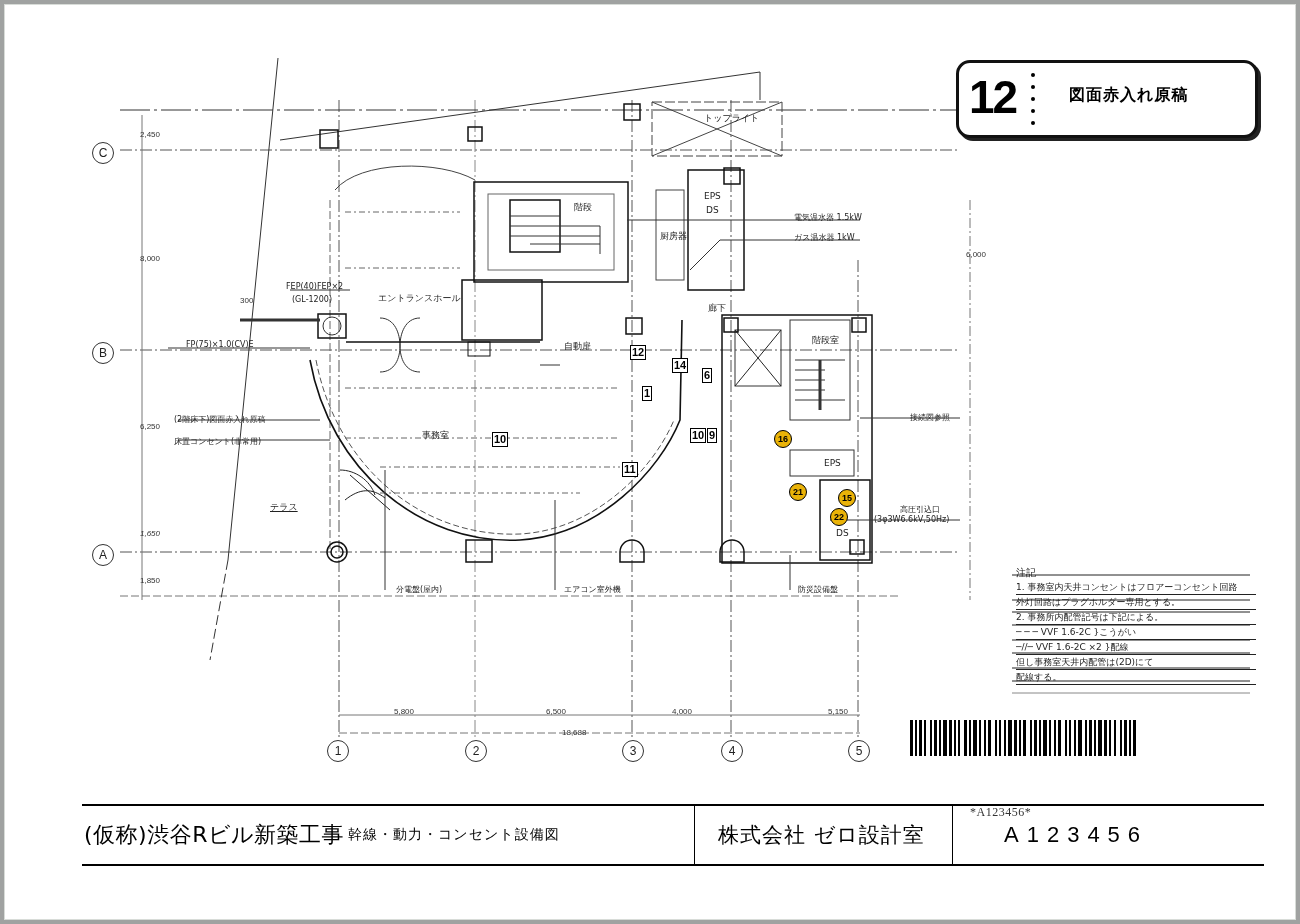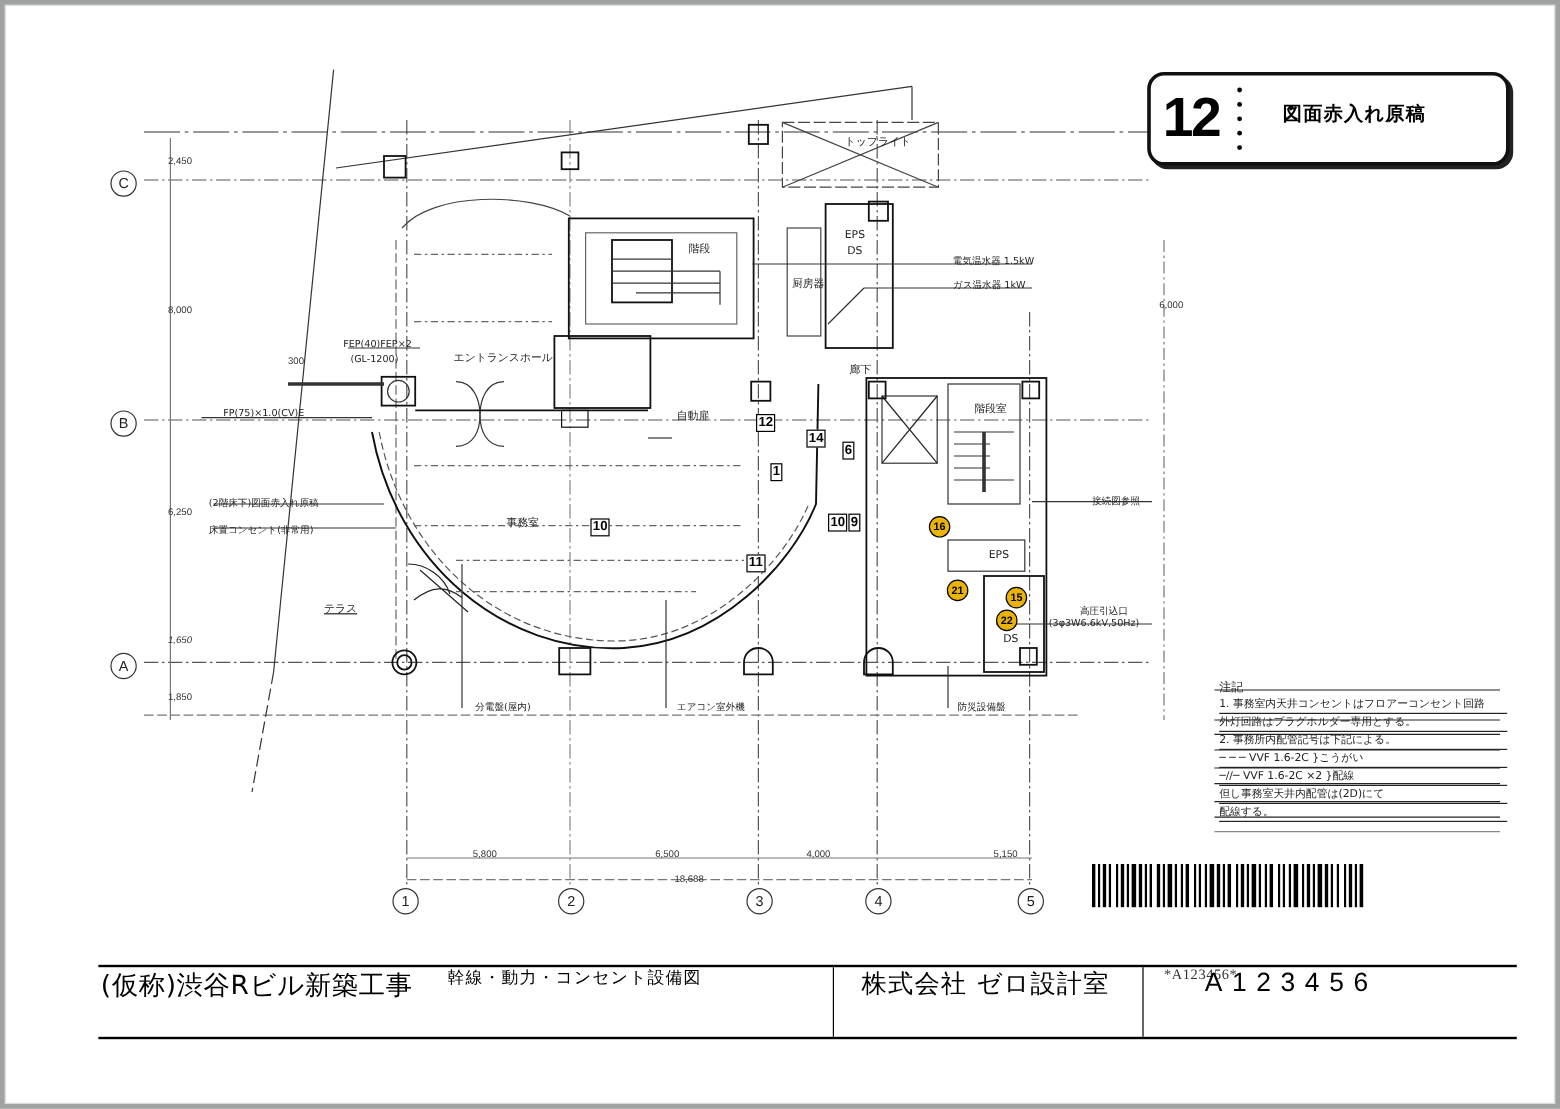--- a/index.html
+++ b/index.html
@@ -6,26 +6,26 @@
   body { width:1300px; height:924px; background:#a0a2a1; position:relative; overflow:hidden; font-family:"DejaVu Sans", sans-serif; }
   #sheet { position:absolute; left:4px; top:4px; width:1292px; height:916px; background:#ffffff; }
   #sheet-inner-edge { position:absolute; left:0; top:0; width:1290px; height:914px; border:1px solid #d8dcd8; }
   svg#drawing { position:absolute; left:0; top:0; }
   .badge { position:absolute; left:952px; top:56px; width:296px; height:72px; border:3px solid #111; border-radius:14px; box-shadow:3px 3px 0 #222; background:#fff; }
   .badge-num { position:absolute; left:10px; top:6px; font-family:"Liberation Sans", sans-serif; font-weight:bold; font-size:46px; line-height:56px; color:#000; letter-spacing:-2px; }
   .badge-dots { position:absolute; left:72px; top:10px; width:4px; height:52px; display:flex; flex-direction:column; justify-content:space-between; }
   .badge-dots span { width:4px; height:4px; background:#000; border-radius:50%; display:block; }
   .badge-label { position:absolute; left:110px; top:22px; font-family:"DejaVu Sans", sans-serif; font-size:16px; font-weight:bold; color:#000; letter-spacing:1px; }
   .title-block { position:absolute; left:78px; top:800px; width:1182px; height:58px; border-top:2px solid #000; border-bottom:2px solid #000; }
-  .tb-cell { position:absolute; top:0; height:58px; display:flex; }
+  .tb-cell { position:absolute; top:0; height:58px; display:flex; align-items:center; }
   .tb-project { left:0; width:612px; border-right:1px solid #000; }
   .tb-company { left:612px; width:258px; border-right:1px solid #000; }
   .tb-number { left:870px; width:312px; }
   .tb-project-main { font-size:22px; color:#000; margin-left:2px; letter-spacing:0.5px; }
-  .tb-project-sub { font-size:14px; color:#000; margin-left:29px; letter-spacing:1px; }
+  .tb-project-sub { font-size:14px; color:#000; margin-left:4px; letter-spacing:1px; }
   .tb-company-name { font-size:21px; color:#000; margin-left:24px; letter-spacing:1px; }
   .tb-number-text { font-family:"Liberation Sans", sans-serif; font-size:22px; color:#000; margin-left:52px; letter-spacing:8px; }
   .barcode { position:absolute; left:906px; top:716px; width:340px; height:36px; display:flex; align-items:stretch; }
   .barcode span { display:block; height:100%; }
   .barcode-text { position:absolute; left:966px; top:773px; font-family:"Liberation Serif", serif; font-size:12px; color:#333; letter-spacing:0.5px;margin-top:28px; }
   .notes { position:absolute; left:1012px; top:562px; width:240px; }
   .notes-title { font-size:10px; color:#222; }
   .note-line { font-size:9px; color:#222; border-bottom:1px solid #222; height:14px; line-height:14px; white-space:nowrap; overflow:hidden; }
   .dim-text { position:absolute; font-family:"Liberation Sans", sans-serif; font-size:8px; color:#333; }
   .room-label { position:absolute; font-size:9px; color:#222; white-space:nowrap; }

